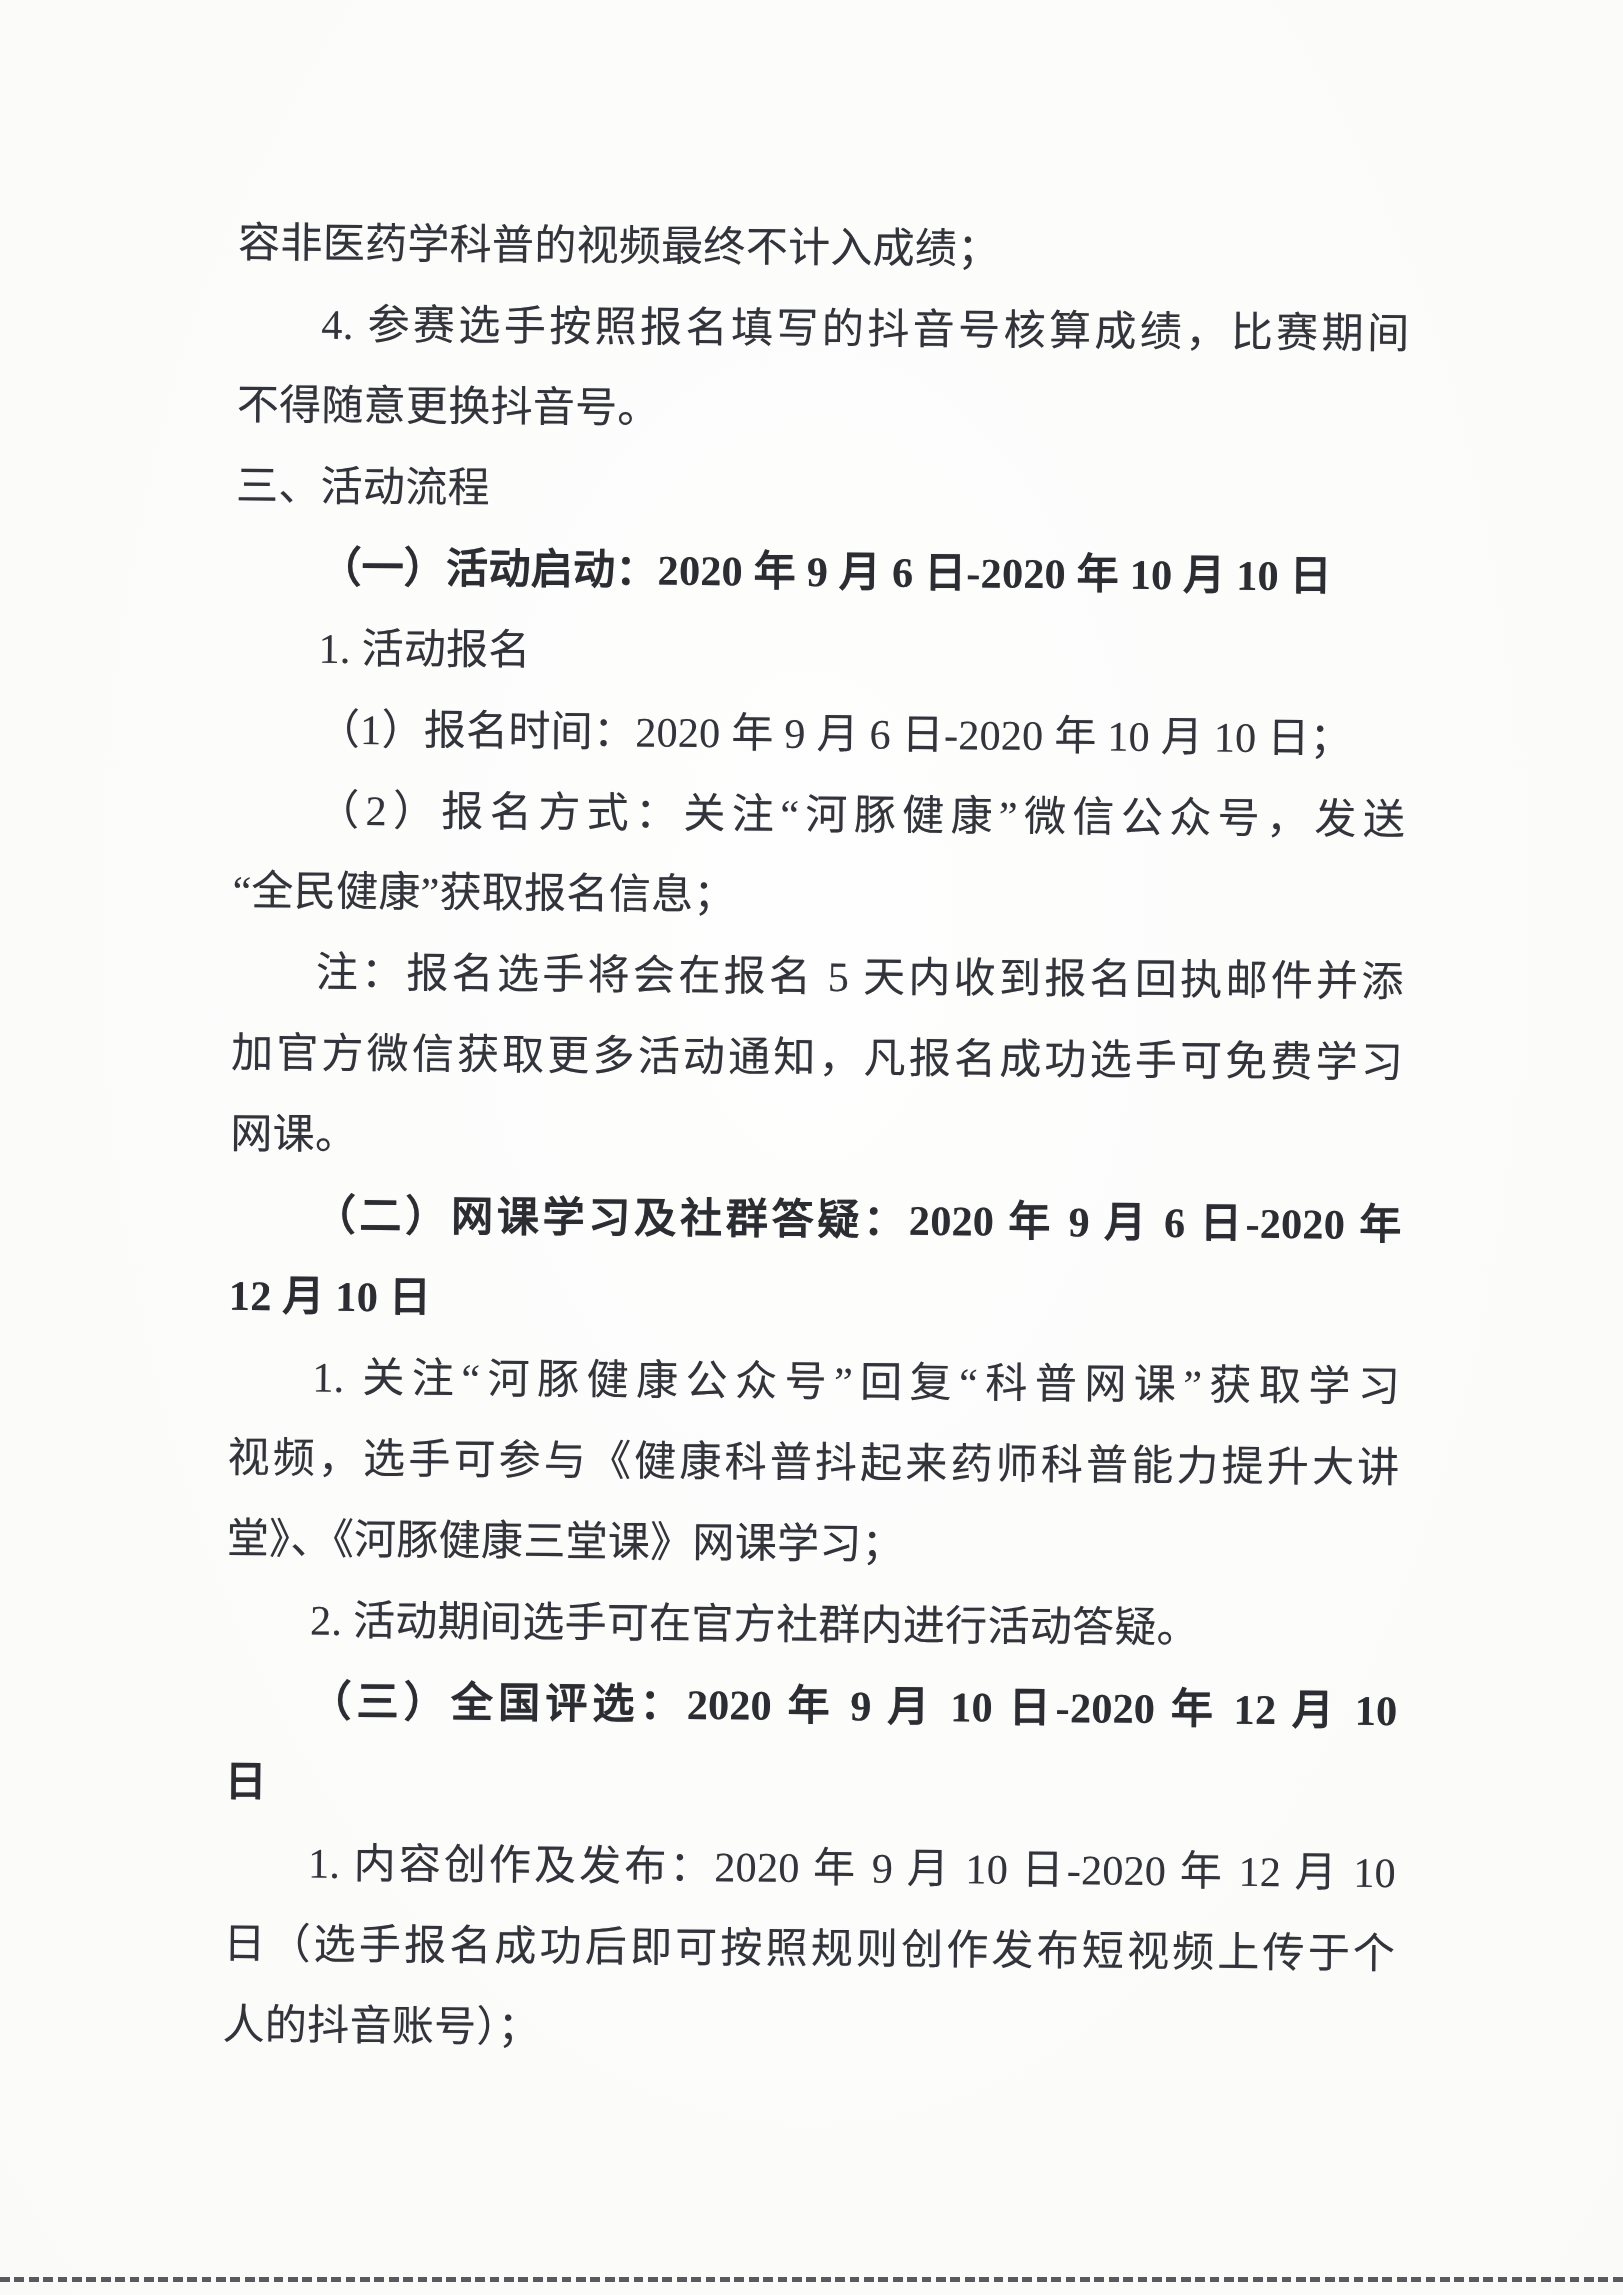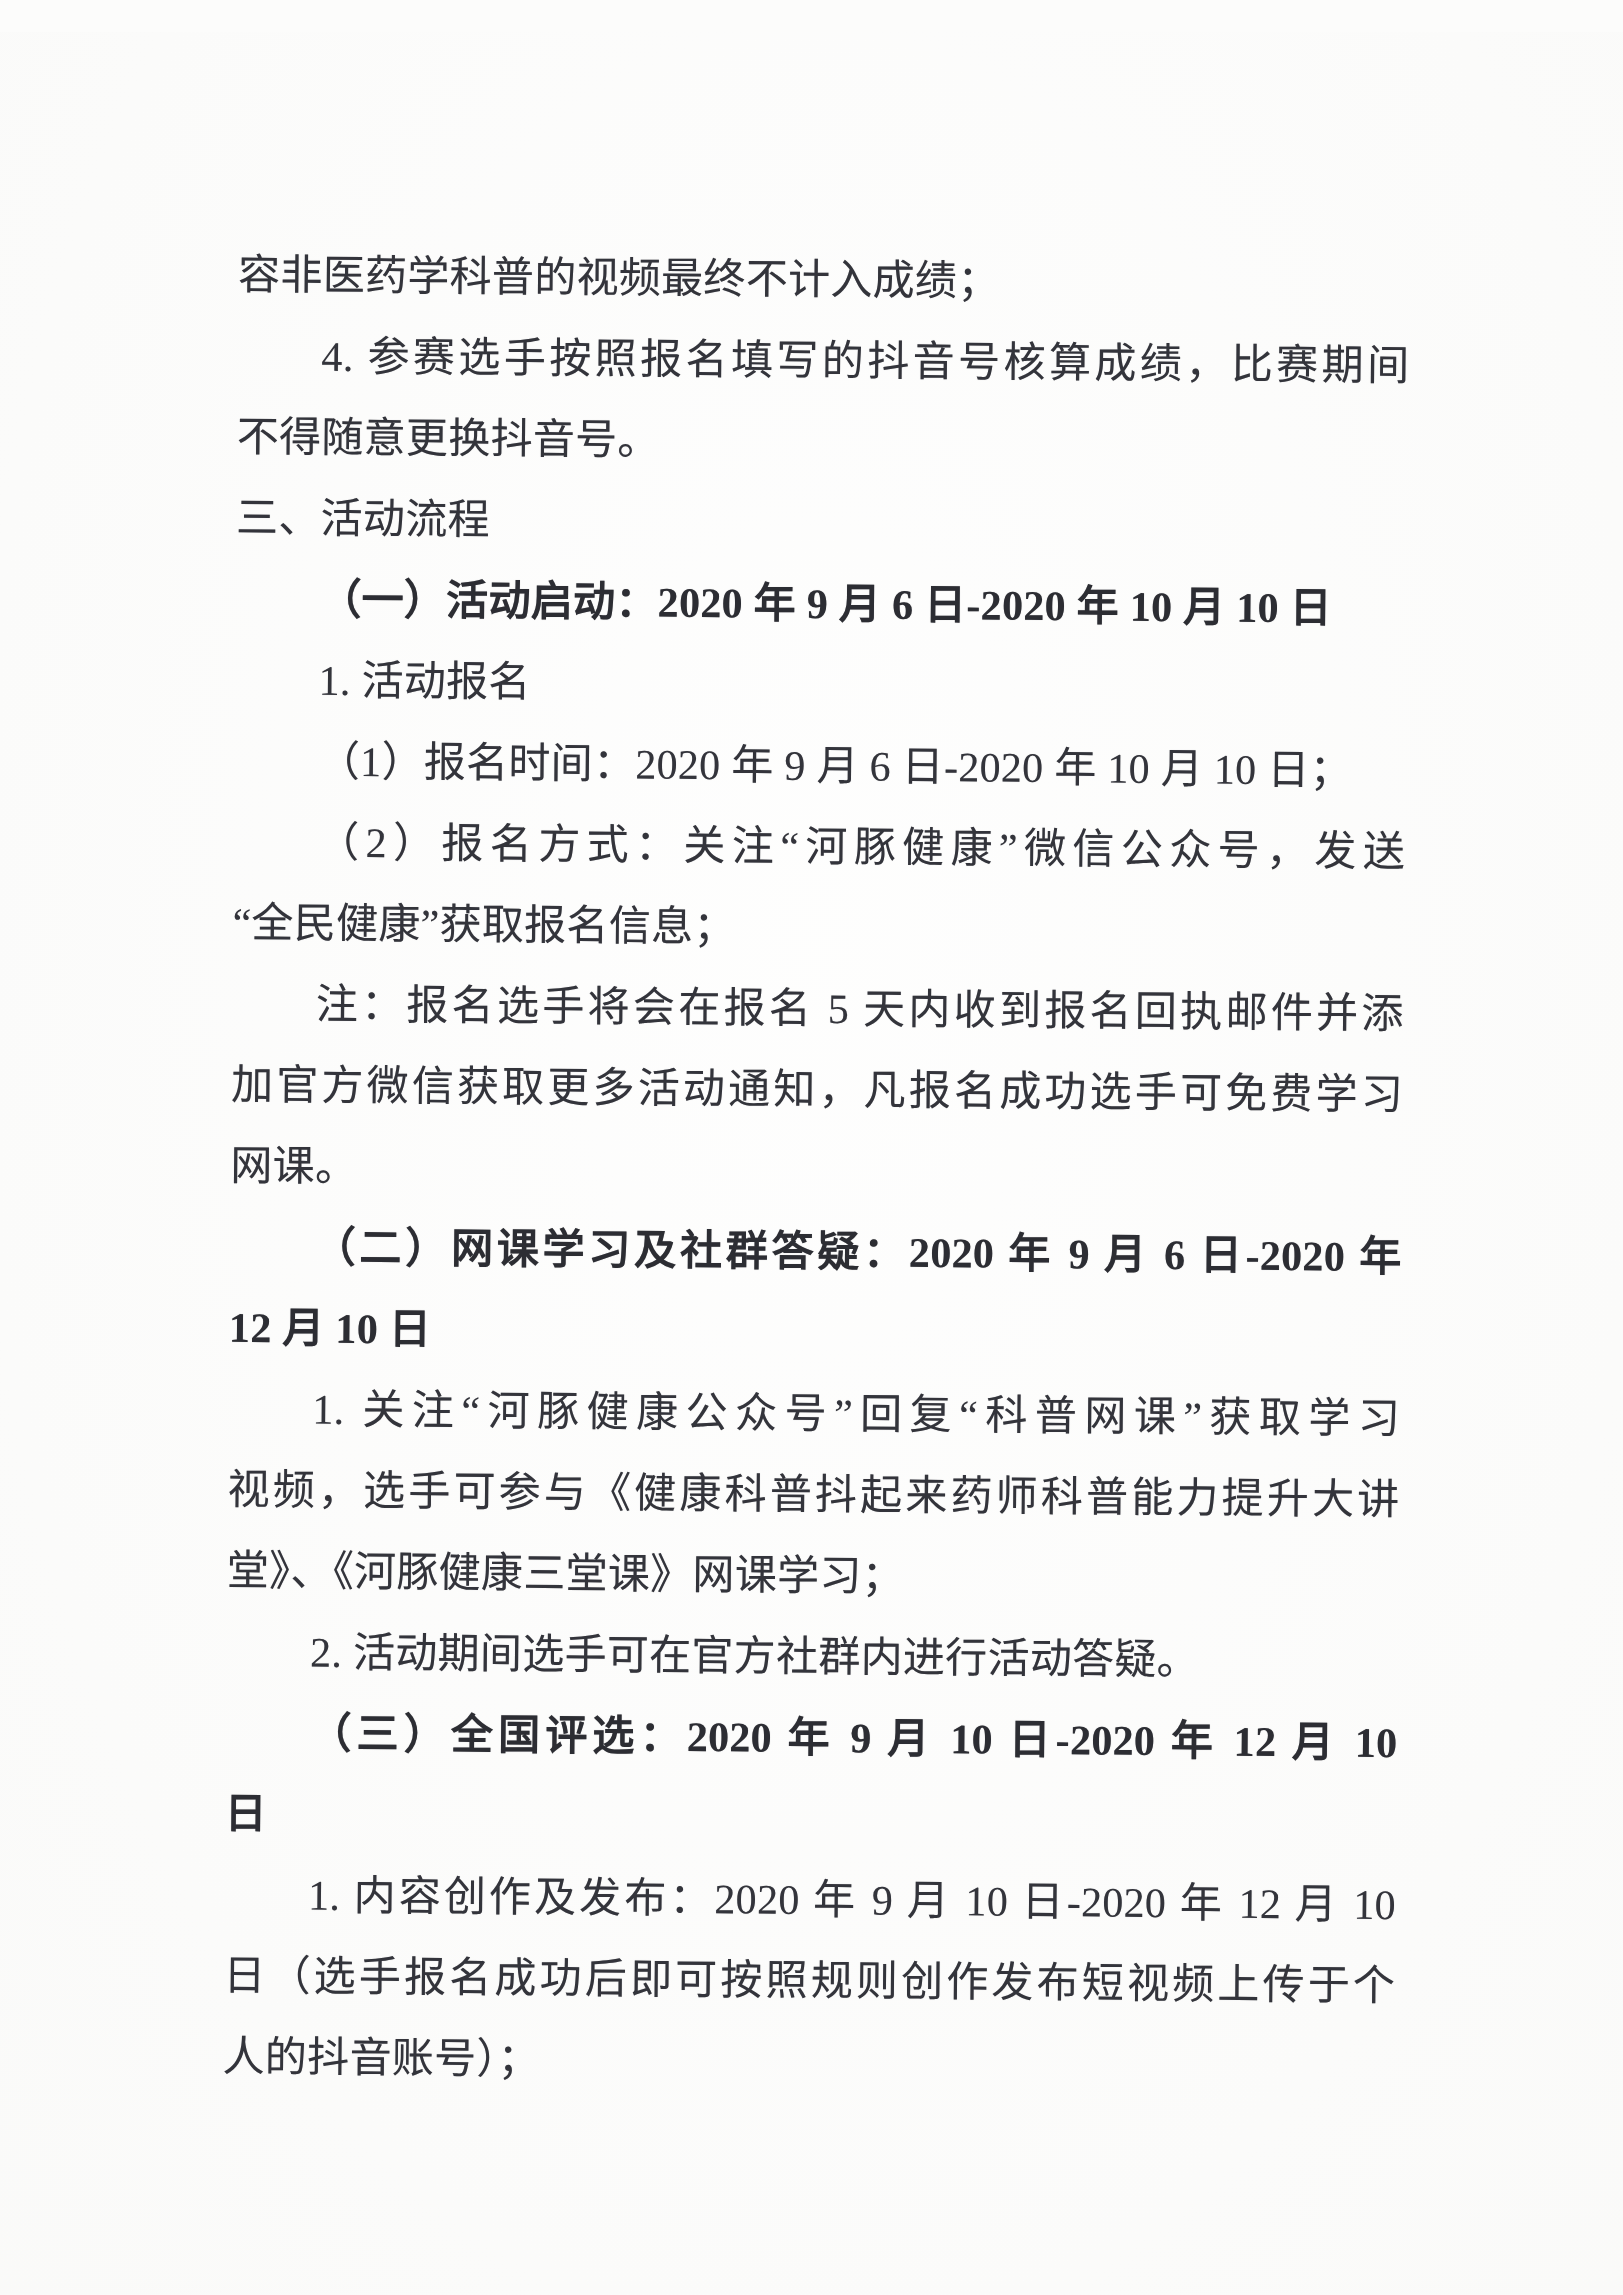--- a/index.html
+++ b/index.html
@@ -13,21 +13,20 @@
     overflow: hidden;
     background: #fcfcfb;
   }
   
   .page {
     position: absolute;
     inset: 0;
     background:
       radial-gradient(ellipse at 50% 40%, rgba(255,255,255,0.6), rgba(244,244,242,0.25)),
       #fcfcfb;
-    margin-top: 32px;
   }
   .text-block {
     position: absolute;
     left: 232px;
     top: 208px;
     width: 1172px;
     font-family: "Liberation Serif", "DejaVu Serif", serif;
     font-size: 42px;
     line-height: 81px;
     color: #33343b;

